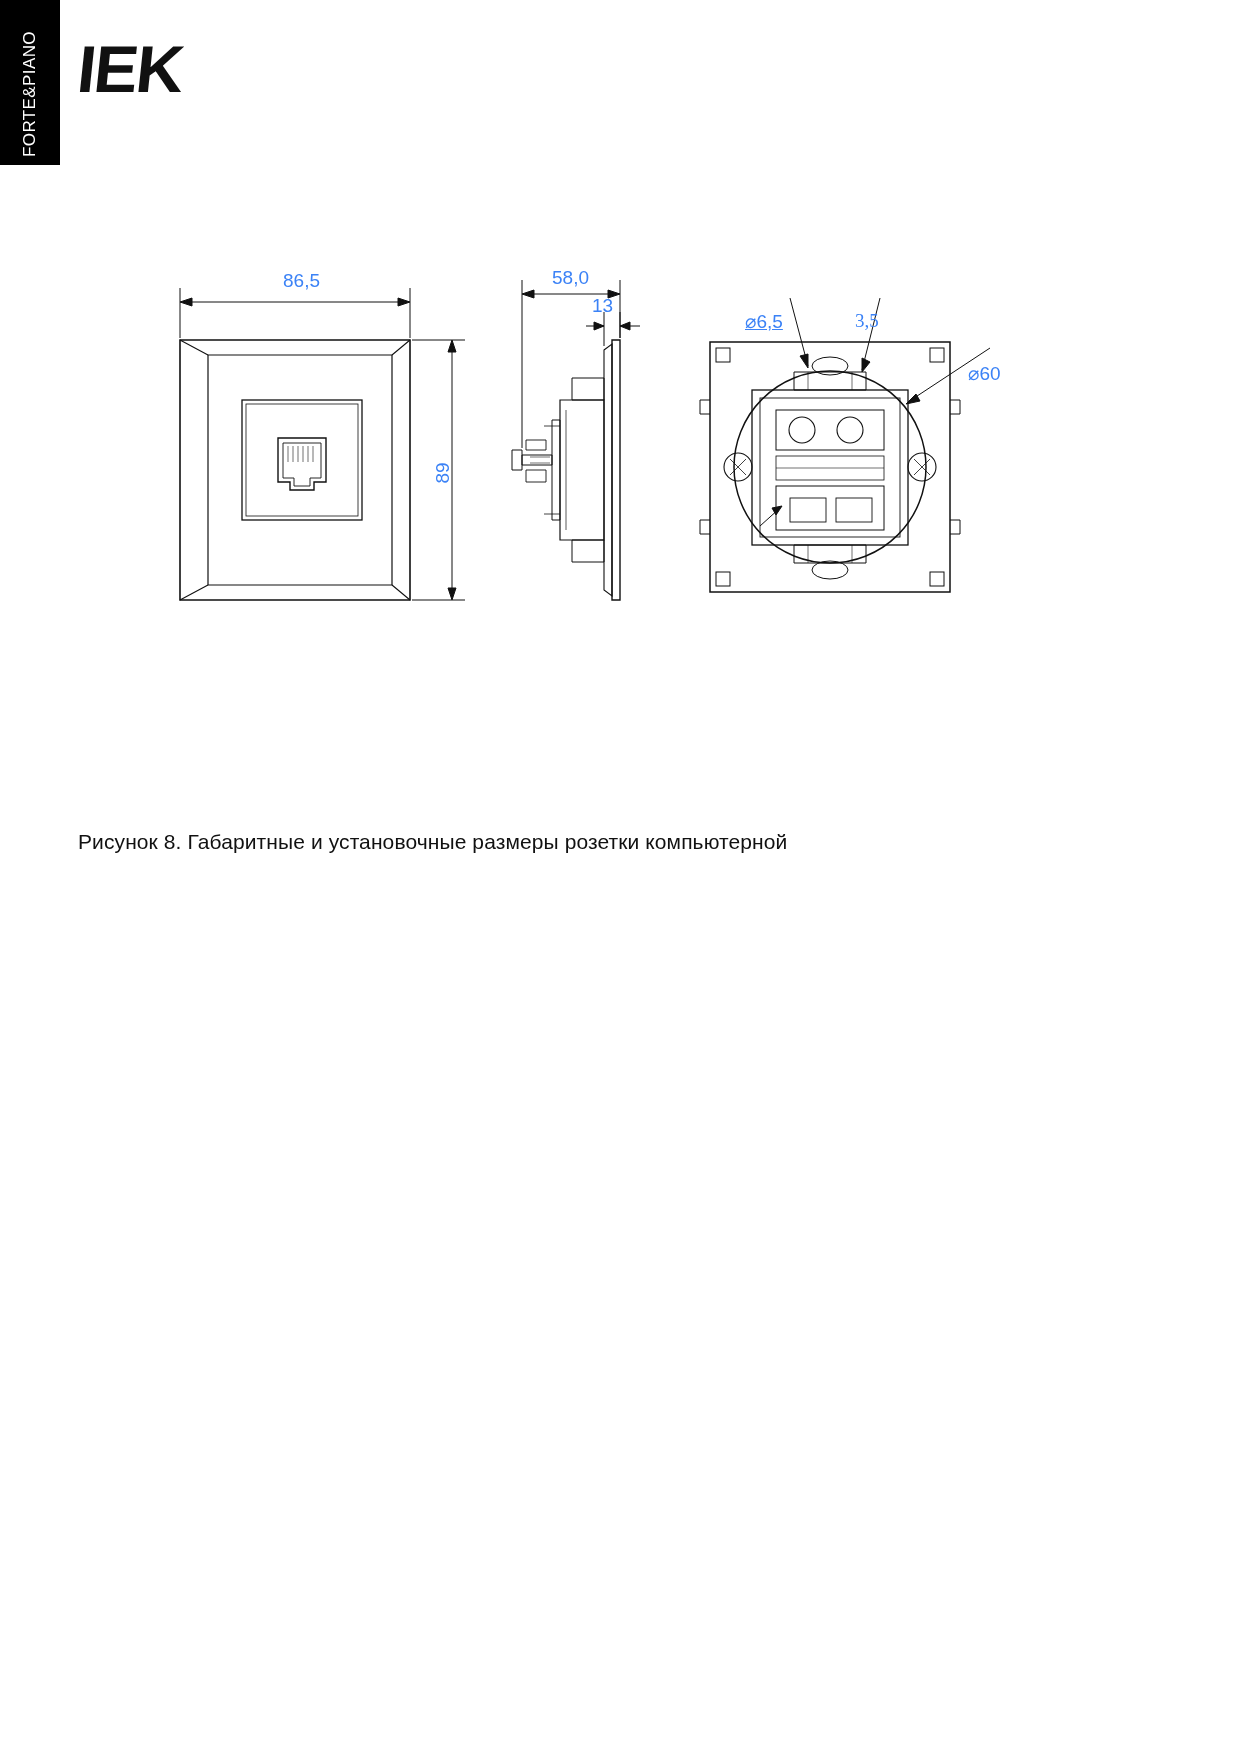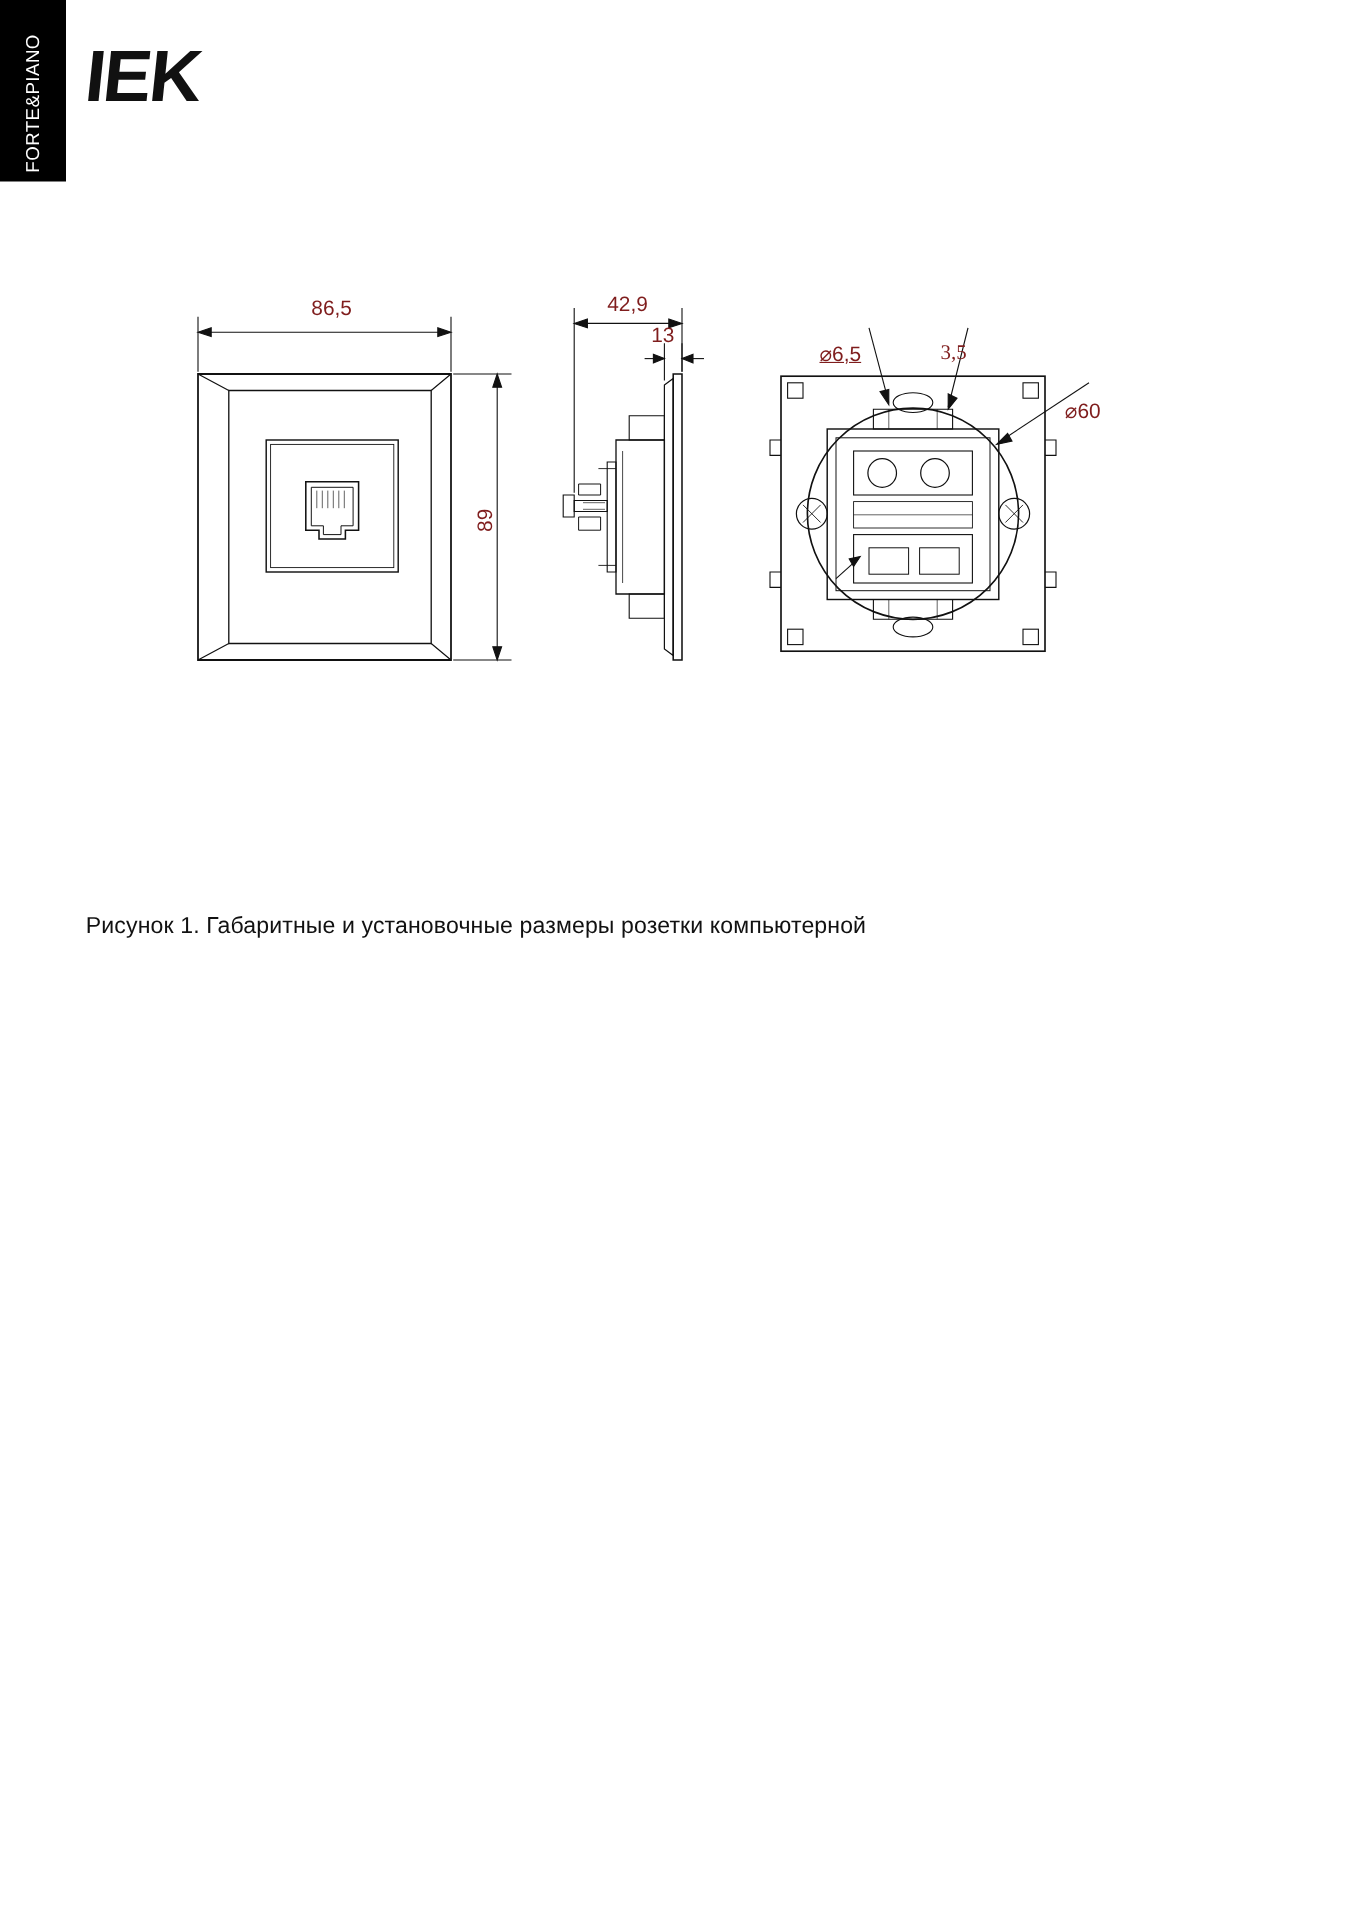--- a/index.html
+++ b/index.html
@@ -65,21 +65,21 @@
   .drawing-area {
     position: absolute;
     left: 0;
     top: 250px;
     width: 1239px;
     height: 400px;
   }
   .dim-text {
     position: absolute;
     font-size: 19px;
-    color: #7f1d1d;
+    color: #3b82f6;
     white-space: nowrap;
   }
   .dim-text.vert {
     transform: rotate(-90deg);
     transform-origin: 50% 50%;
   }
 
   svg { display: block; }
 
   
@@ -173,21 +173,21 @@
 
     <g stroke="#111" stroke-width="1" fill="#111">
       <line x1="104" y1="96" x2="104" y2="62"></line>
       <line x1="120" y1="88" x2="120" y2="62"></line>
       <line x1="86" y1="76" x2="104" y2="76"></line>
       <line x1="120" y1="76" x2="140" y2="76"></line>
       <polygon points="104,76 94,72 94,80"></polygon>
       <polygon points="120,76 130,72 130,80"></polygon>
     </g>
   </svg>
-  <div class="dim-text" style="left:552px; top:17px;">42,9</div>
+  <div class="dim-text" style="left:552px; top:17px;">58,0</div>
   <div class="dim-text" style="left:592px; top:45px;">13</div>
 
   <svg width="340" height="400" viewBox="0 0 340 400" style="position:absolute; left:690px; top:0;">
     <g fill="none" stroke="#111" stroke-width="1.5">
 
       <rect x="20" y="92" width="240" height="250"></rect>
 
       <rect x="26" y="98" width="14" height="14" stroke-width="1"></rect>
       <rect x="240" y="98" width="14" height="14" stroke-width="1"></rect>
       <rect x="26" y="322" width="14" height="14" stroke-width="1"></rect>
@@ -242,13 +242,13 @@
 
       <line x1="70" y1="276" x2="90" y2="258"></line>
       <polygon points="92,256 82,258 86,265"></polygon>
     </g>
   </svg>
   <div class="dim-text" style="left:745px; top:60px;text-decoration:underline;">⌀6,5</div>
   <div class="dim-text" style="left:855px; top:60px;font-family:Liberation Serif, serif;">3,5</div>
   <div class="dim-text" style="left:968px; top:112px;">⌀60</div>
 </div>
 
-<div class="caption">Рисунок 1. Габаритные и установочные размеры розетки компьютерной</div>
+<div class="caption">Рисунок 8. Габаритные и установочные размеры розетки компьютерной</div>
 
 </body></html>

